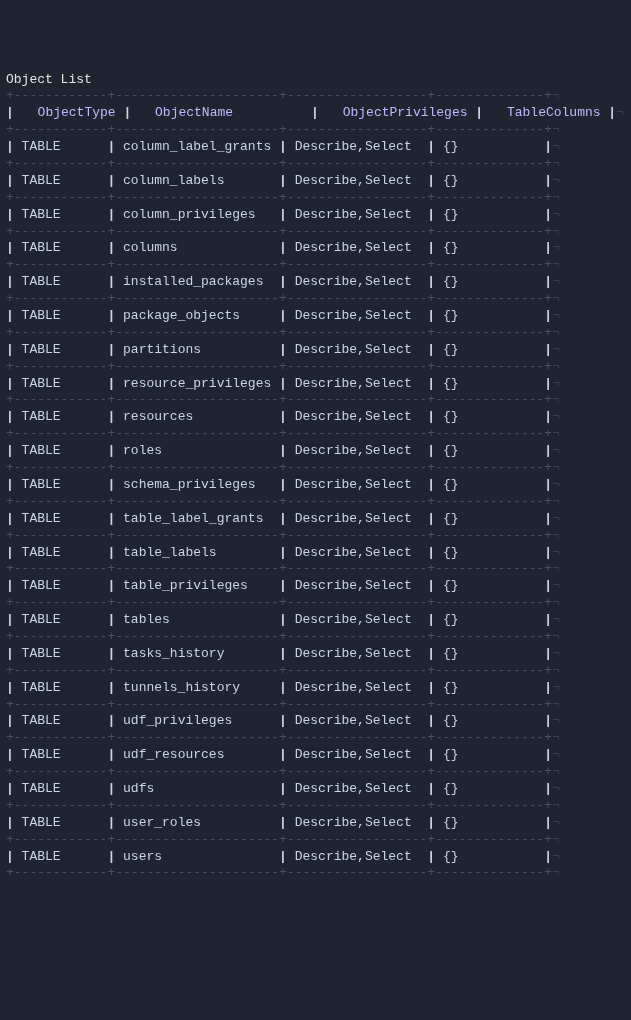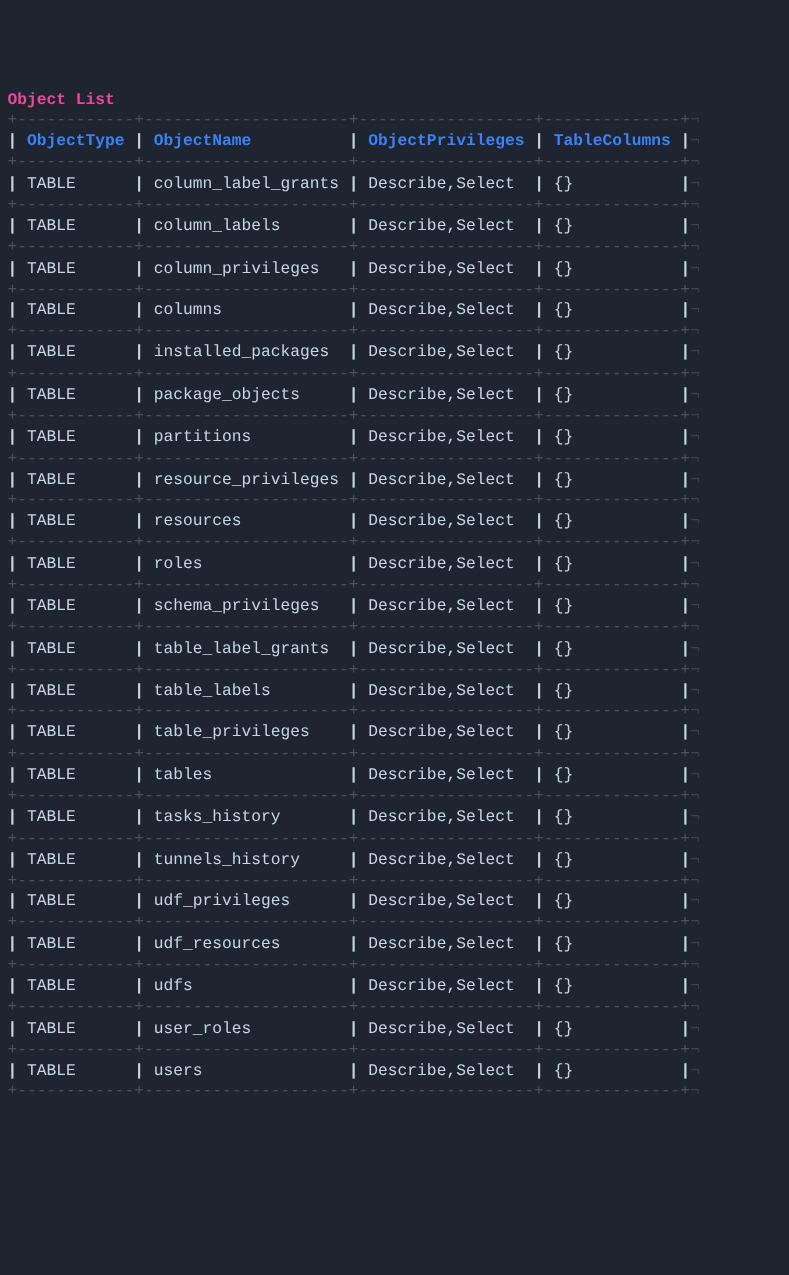--- a/index.html
+++ b/index.html
@@ -9,33 +9,34 @@
       font-family: 'Courier New', Consolas, monospace;
       font-size: 13px;
       line-height: 1.3;
       width: 631px;
       height: 1020px;
       padding: 4px 6px;
       white-space: pre;
       overflow: hidden;
     }
     .title {
-      color: #ec4899;
-      font-weight: bold;
+      color: #e5e5e5;
+      font-weight: normal;
     }
     .sep {
       color: #4a5260;
     }
     .pipe {
       color: #c8d5e4;
       font-weight: bold;
     }
     .hdr {
-      color: #3b82f6;
-      font-weight: bold;
+      color: #c4b5fd;
+      font-weight: normal;
+      margin-left: 16px;
     }
     .cell {
       color: #c8d5e4;
     }
     .eol {
       color: #3a404c;
     }
     .line {
       display: block;
     }

